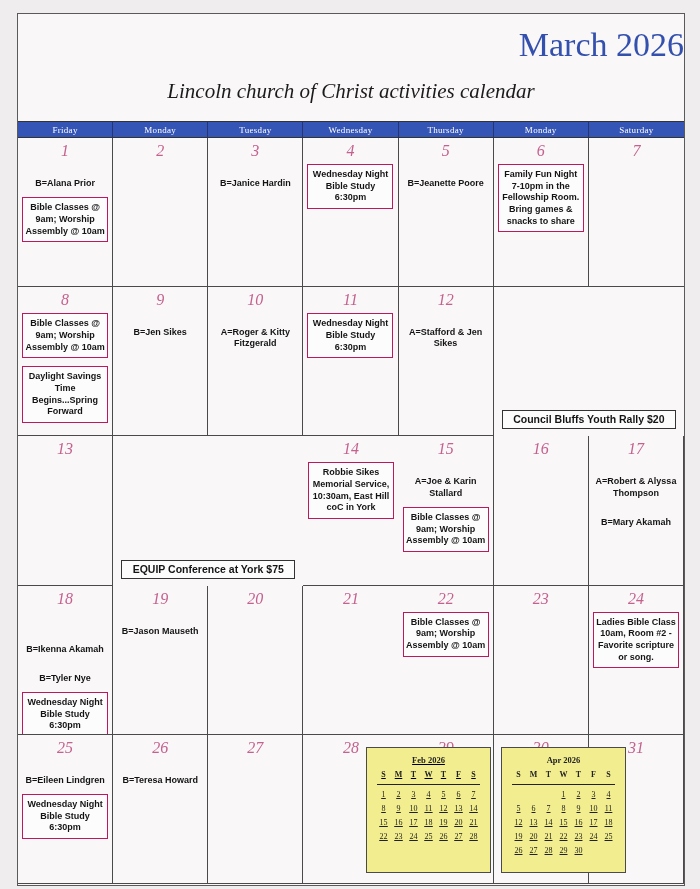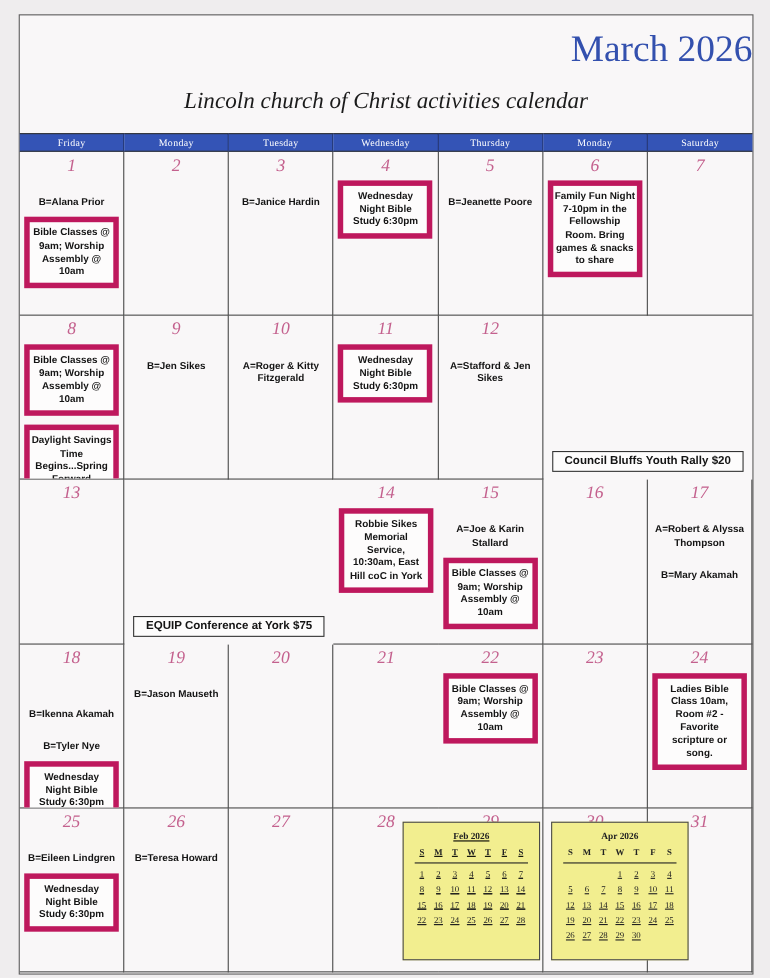--- a/index.html
+++ b/index.html
@@ -46,21 +46,21 @@
   .cell.ghost{border-right:none;border-bottom:none;}
   .daynum{
     text-align:center;font:italic 16px "Liberation Serif",serif;
     color:var(--date-pink);margin:2px 0 4px;
   }
   .note{
     text-align:center;font:bold 9px/1.25 "Liberation Sans",sans-serif;
     color:#141414;margin:18px 0 8px;
   }
   .evbox{
-    border:5px solid #be185d;background:#fdfcfc;width:86px;margin:2px auto 8px;
+    border:1px solid #be185d;background:#fdfcfc;width:86px;margin:2px auto 8px;
     padding:4px 1px;text-align:center;
     font:bold 9px/1.3 "Liberation Sans",sans-serif;color:#141414;
   }
   .banner{
     align-self:end;margin:0 8px 7px;height:19px;z-index:2;
     border:1px solid #333;background:#fdfcfc;text-align:center;
     font:bold 10.5px/17px "Liberation Sans",sans-serif;color:#141414;
   }
   .mini{
     position:absolute;width:125px;height:126px;

